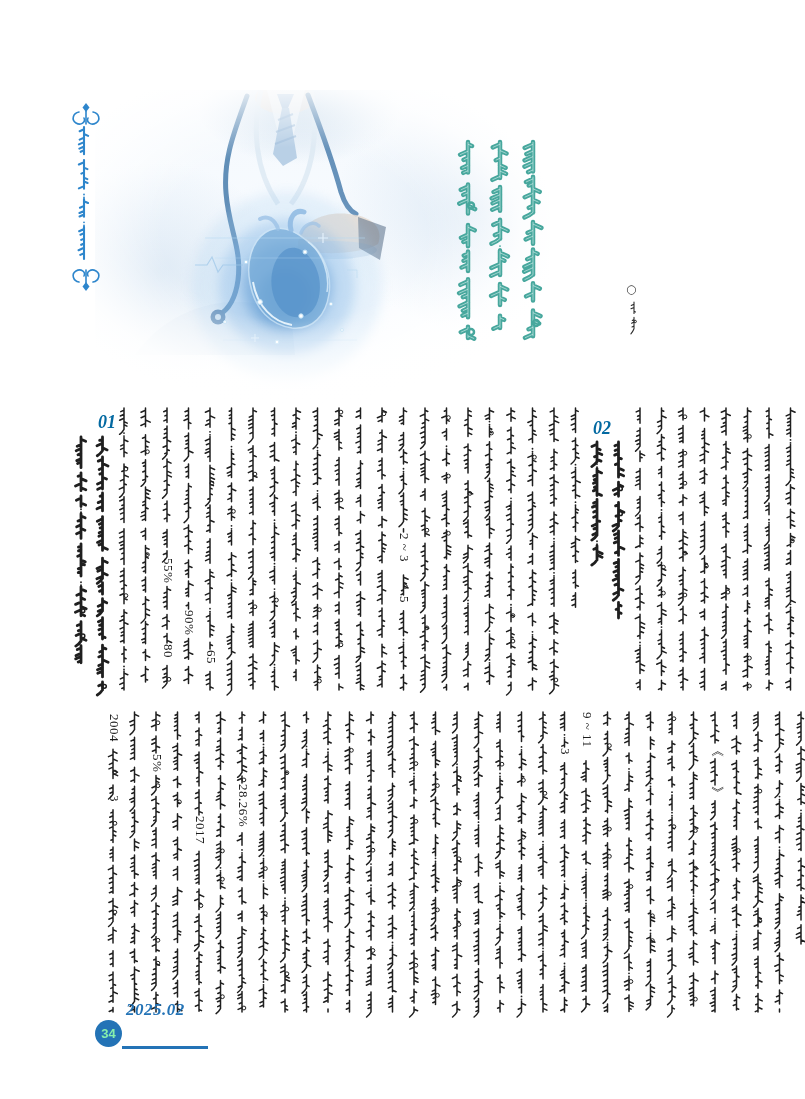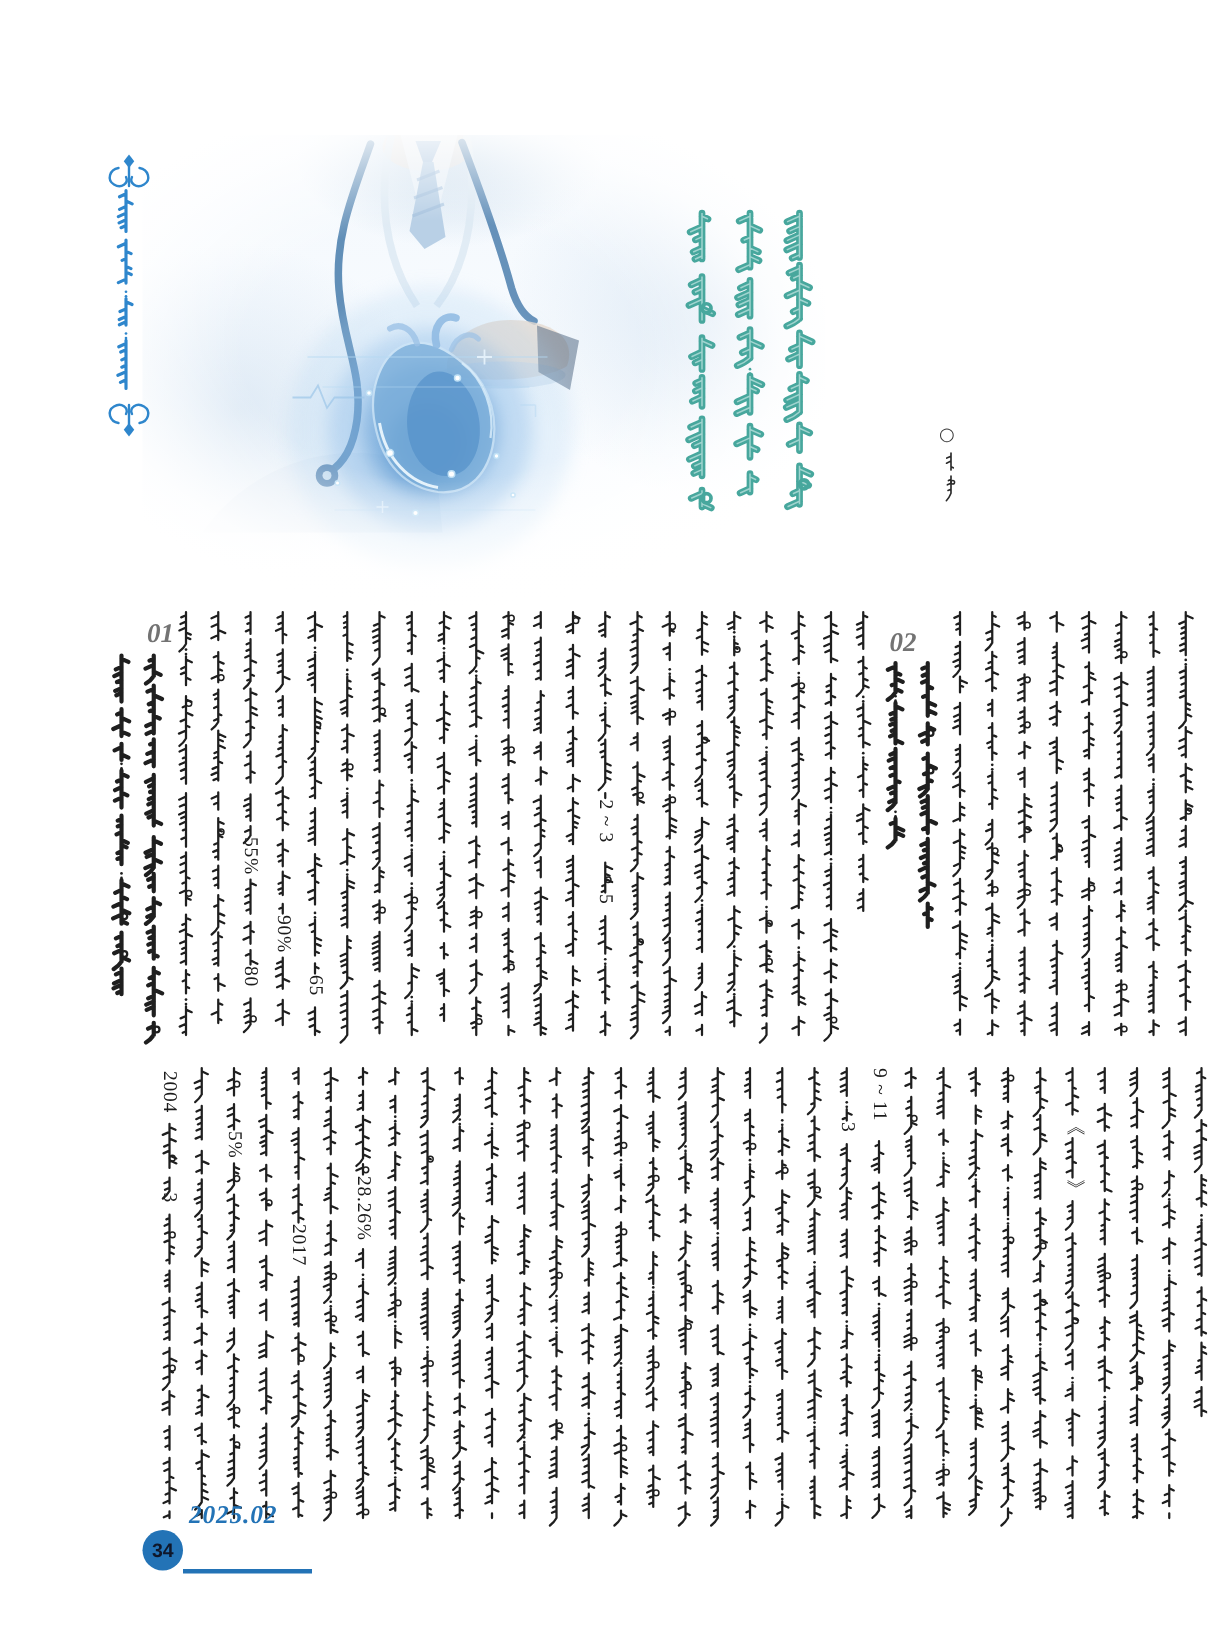--- a/index.html
+++ b/index.html
@@ -14,24 +14,24 @@
       linear-gradient(180deg,#f3f8fd,#fbfdff 70%,#ffffff);}
   .photo-art{position:absolute;left:0;top:0;}
   .photo-fade{position:absolute;left:-10px;top:-10px;right:-10px;bottom:-10px;
       background:radial-gradient(ellipse 58% 54% at 44% 46%, rgba(255,255,255,0) 48%, rgba(255,255,255,.85) 82%, #ffffff 96%);}
   #art{position:absolute;left:0;top:0;}
   
   .num{position:absolute;writing-mode:vertical-rl;text-orientation:sideways;
        font-family:"Liberation Serif",serif;font-size:13px;color:#1b1b1b;
        letter-spacing:.5px;white-space:pre;}
   
-  .sec{position:absolute;font:italic 700 18px "Liberation Serif",serif;color:#737373;text-align:right;}
+  .sec{position:absolute;font:italic 700 18px "Liberation Serif",serif;color:#0369a1;text-align:right;}
   .byline-marker{position:absolute;left:626px;top:282px;font:12px "DejaVu Sans",sans-serif;color:#3a3a3a;}
   .footer-badge{position:absolute;left:95px;top:1020px;width:27px;height:27px;border-radius:50%;
-       background:#2373b6;color:#0f172a;font:700 13px/27px "Liberation Sans",sans-serif;text-align:center;}
+       background:#2373b6;color:#86efac;font:700 13px/27px "Liberation Sans",sans-serif;text-align:center;}
   .footer-issue{position:absolute;left:126px;top:1000px;font:italic 700 17px "Liberation Serif",serif;
        color:#2373b6;letter-spacing:.5px;}
   .footer-rule{position:absolute;left:122px;top:1046px;width:86px;height:3px;background:#2373b6;}
 </style>
 </head>
 <body>
 
 <div class="page">
 
   <div class="photo">

